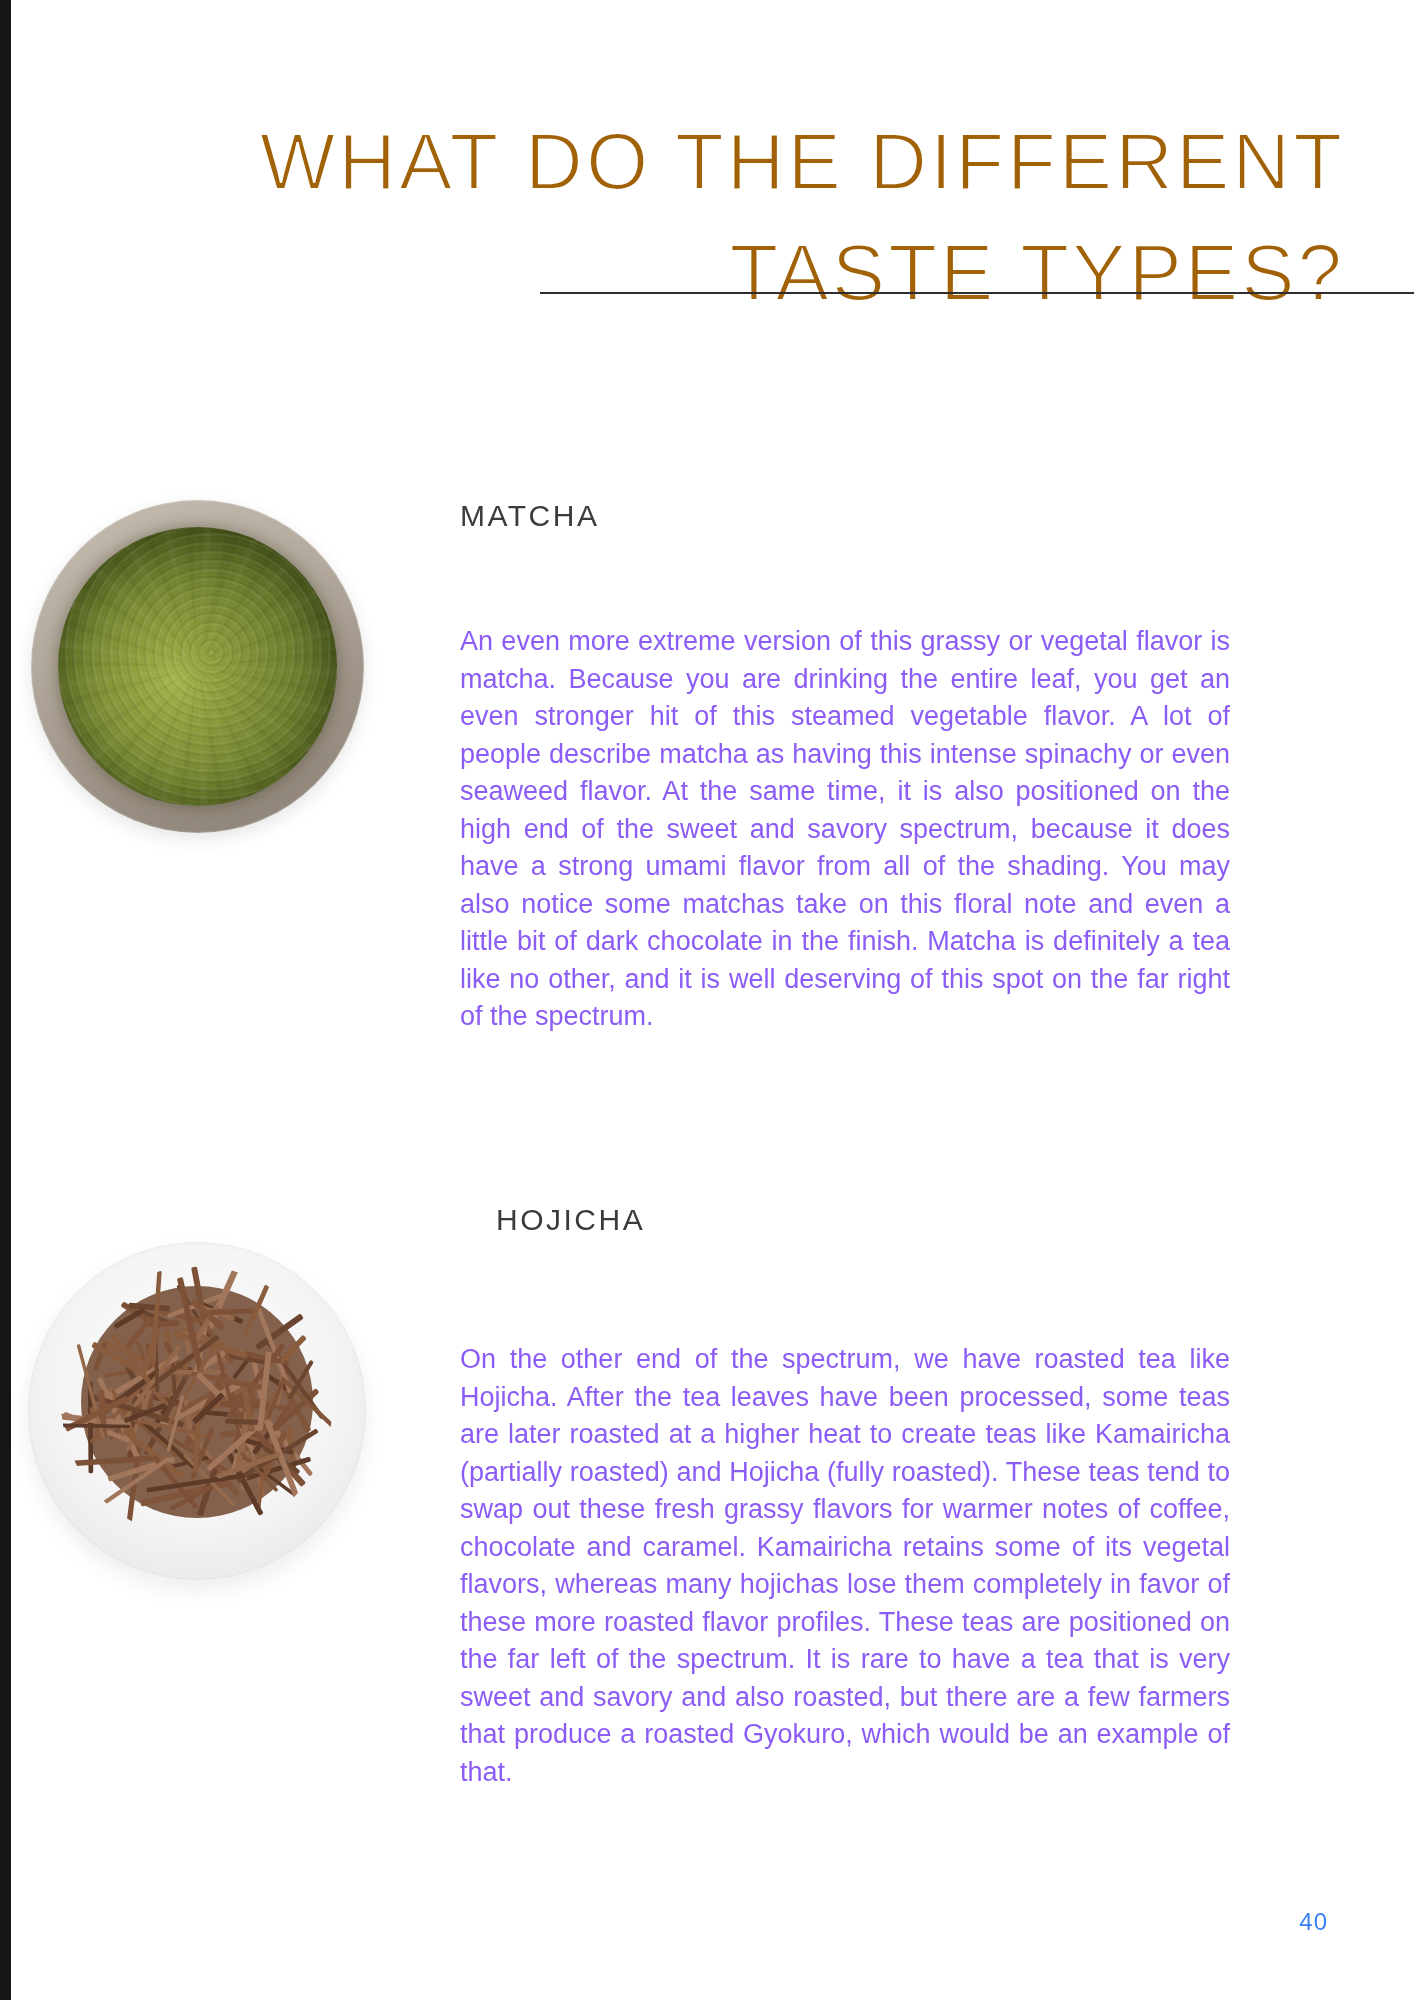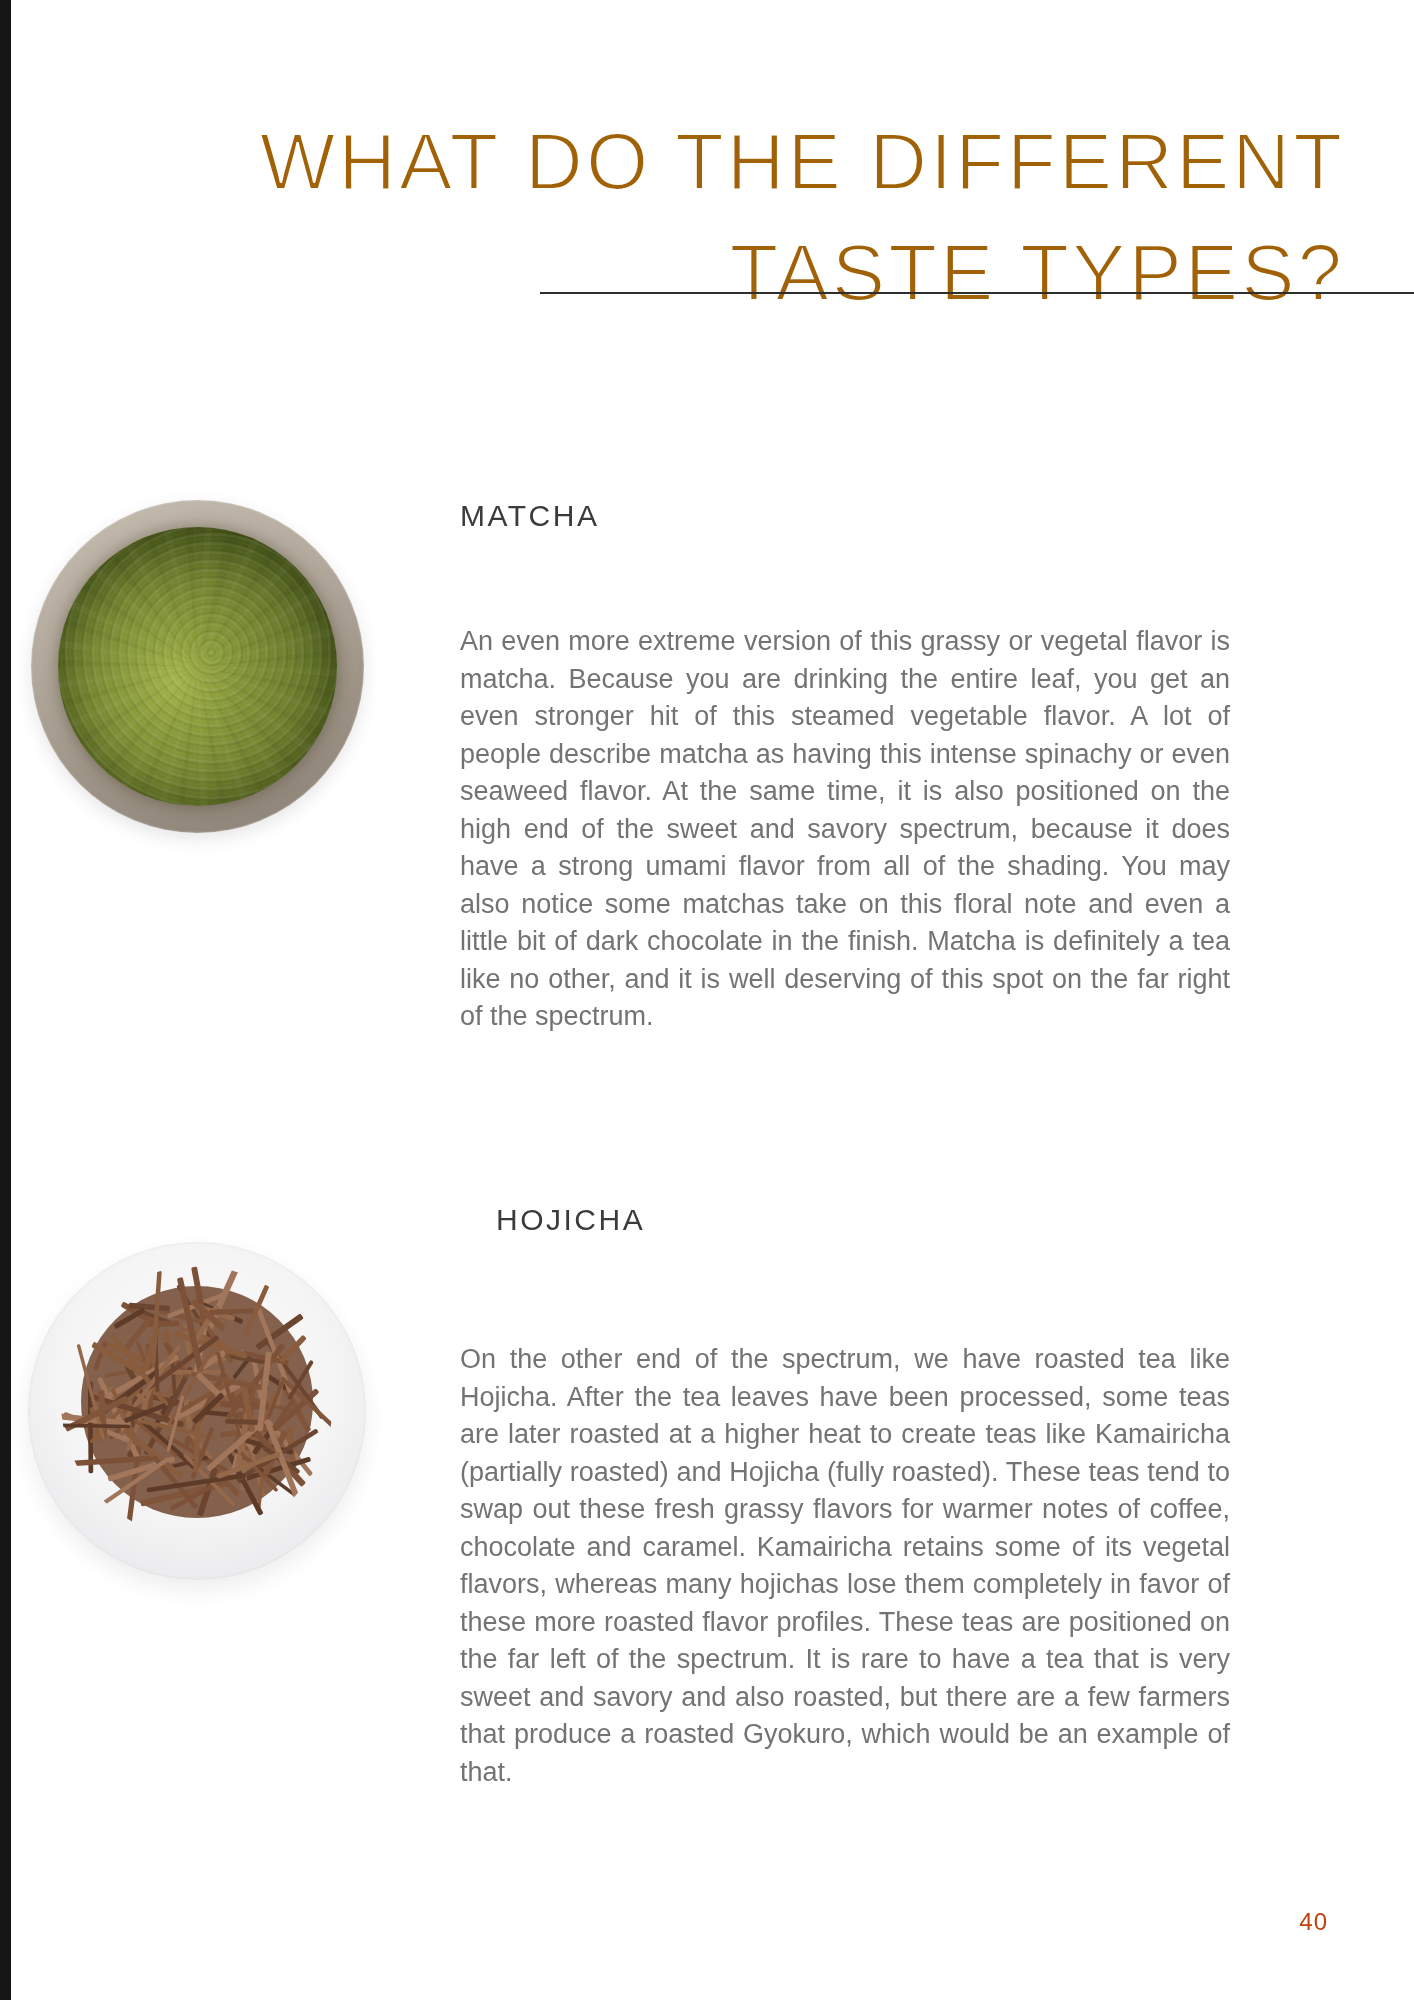--- a/index.html
+++ b/index.html
@@ -20,21 +20,21 @@
   .title-underline{
     position:absolute;top:292px;left:540px;right:0;height:2px;background:#2e2e2e;
   }
   .section-heading{
     position:absolute;left:460px;color:#3b3b3b;
     font-size:30px;line-height:32px;letter-spacing:2.5px;font-weight:400;white-space:nowrap;
   }
   #heading-matcha{top:500px;}
   #heading-hojicha{top:1204px;margin-left:36px;}
   .body-text{
-    position:absolute;left:460px;width:770px;color:#737373;
+    position:absolute;left:460px;width:770px;color:#8b5cf6;
     font-size:27px;line-height:37.5px;text-align:justify;text-align-last:left;font-weight:400;
   }
   #body-matcha{top:596px;}
   #body-hojicha{top:1314px;}
   
   .matcha-bowl{
     position:absolute;left:31px;top:500px;width:333px;height:333px;border-radius:50%;
     background:linear-gradient(160deg,#c7beb2 0%,#b2a99c 38%,#9c9285 68%,#8a8174 100%);
     box-shadow:0 6px 18px rgba(0,0,0,0.10), inset 0 0 2px rgba(255,255,255,0.6);
   }
@@ -50,21 +50,21 @@
       repeating-conic-gradient(from 15deg, rgba(0,0,0,0.045) 0deg 3deg, transparent 3deg 8deg, rgba(255,255,255,0.03) 8deg 11deg, transparent 11deg 17deg);
   }
   
   .hojicha-plate{
     position:absolute;left:28px;top:1242px;width:338px;height:338px;border-radius:50%;
     background:radial-gradient(circle at 50% 42%, #fbfbfb 0%, #f5f5f6 52%, #ececee 74%, #e2e2e4 90%, #d8d8da 100%);
     box-shadow:0 10px 22px rgba(0,0,0,0.07), inset 0 0 3px rgba(0,0,0,0.08);
   }
   .hojicha-plate svg{position:absolute;left:0;top:0;}
   .page-number{
-    position:absolute;top:1908px;right:86px;color:#c2410c;font-size:24px;letter-spacing:1px;
+    position:absolute;top:1908px;right:86px;color:#3b82f6;font-size:24px;letter-spacing:1px;
   }
 </style>
 </head>
 <body>
 
 <div class="page">
 
   <div class="accent-bar"></div>
 
   <h1 class="title">

